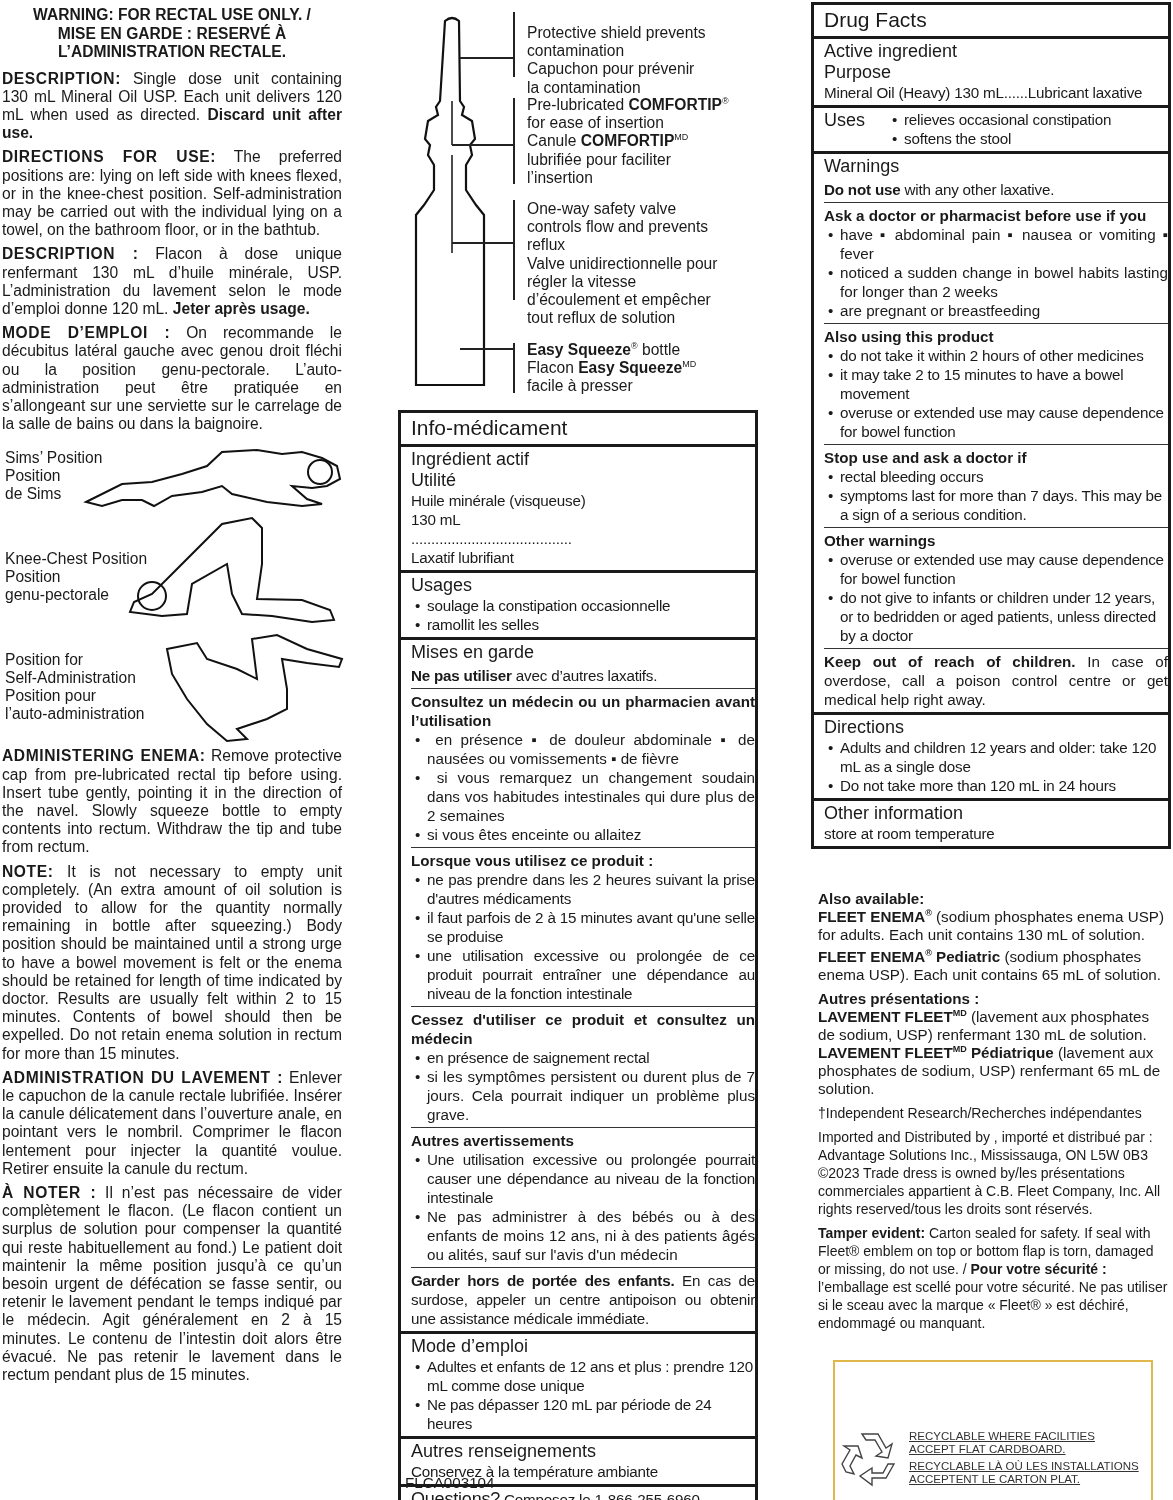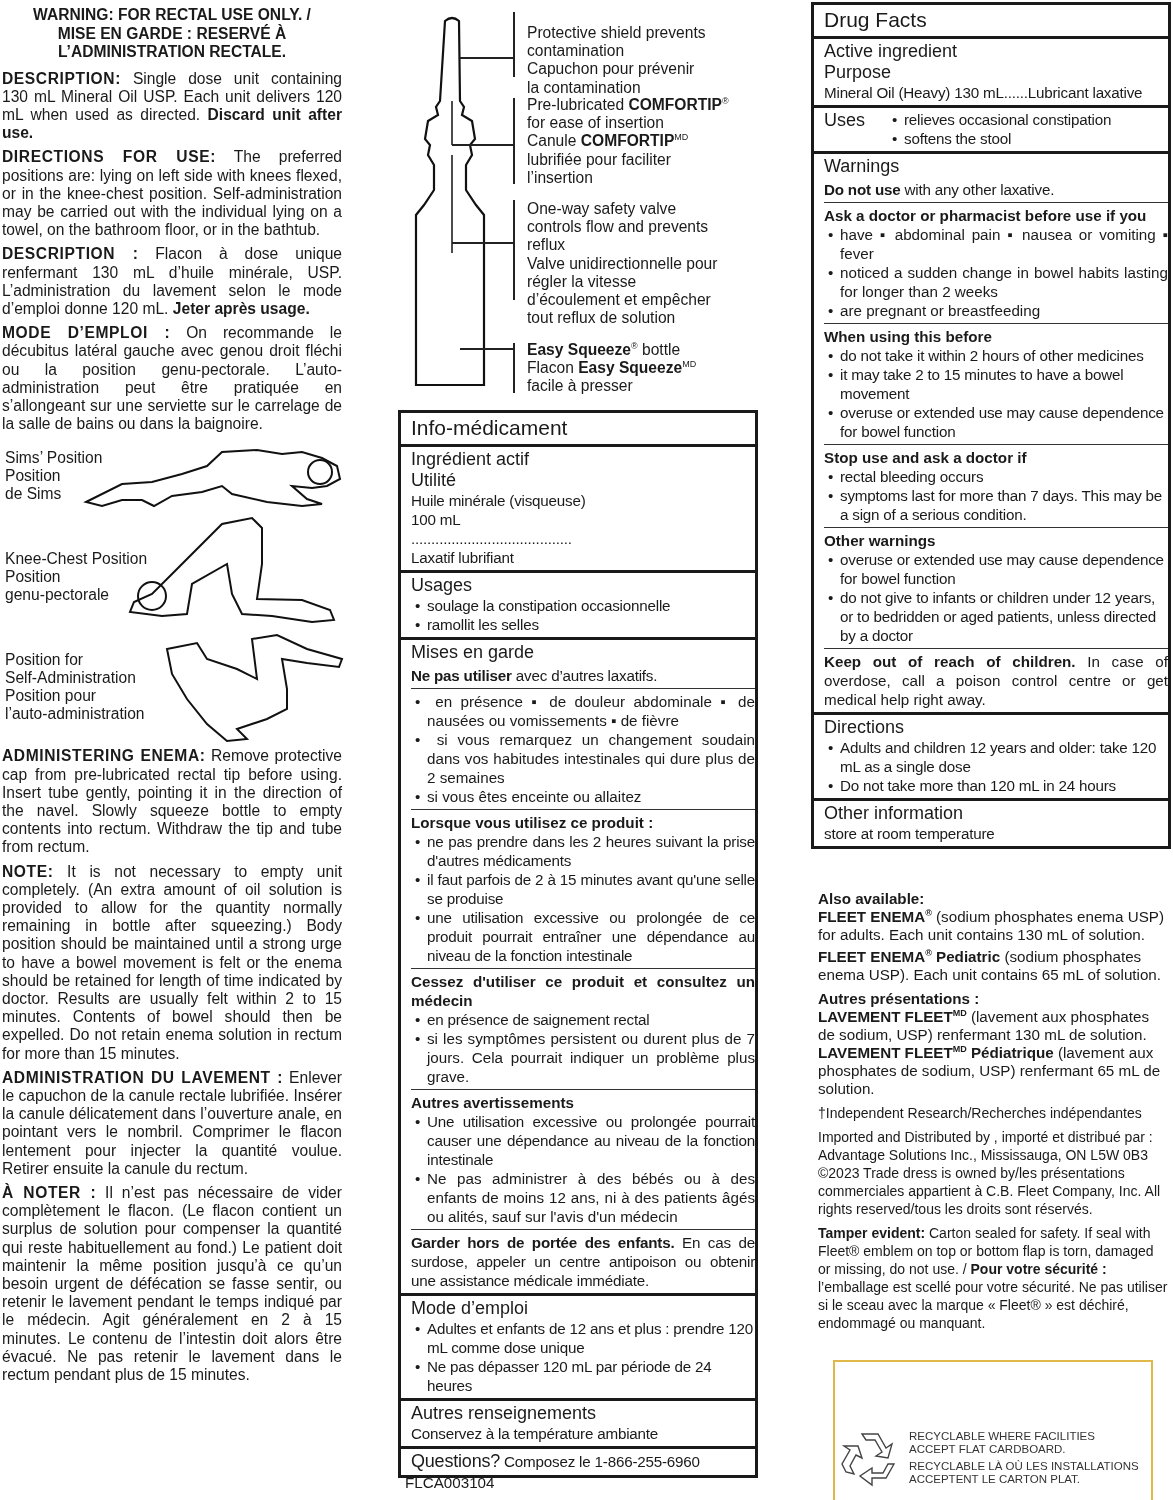--- a/index.html
+++ b/index.html
@@ -37,21 +37,21 @@
 
   .fr-box { left: 398px; top: 410px; width: 360px; }
   .en-box { left: 811px; top: 2px; width: 360px; }
 
   .right-info { left: 818px; top: 890px; width: 350px; font-size: 15.2px; line-height: 18px; }
   .right-info p { margin: 0 0 6px 0; }
   .small { font-size: 14px; line-height: 18px; }
 
   .recycle-frame { left: 833px; top: 1360px; width: 320px; height: 140px; border: 2px solid #e0b84a; border-bottom: none; box-sizing: border-box; }
   .recycle-text { left: 909px; top: 1430px; font-size: 11.5px; line-height: 12.5px; width: 240px; color: #333; }
-  .recycle-text p { margin: 0 8px 5px 0; }
+  .recycle-text p { margin: 0 8px 5px 0; text-decoration: underline; }
   sup { font-size: 9px; vertical-align: super; line-height: 0; }
 </style>
 </head>
 <body>
 
 <div class="abs left">
   <div class="warn">
     <div>WARNING: FOR RECTAL USE ONLY. /</div>
     <div>MISE EN GARDE : RESERVÉ À</div>
     <div>L’ADMINISTRATION RECTALE.</div>
@@ -150,34 +150,35 @@
   <div class="sec">
     <div class="title">Info-médicament</div>
   </div>
   <div class="sec">
     <div class="row">
         <span class="hdr">Ingrédient actif</span>
         <span class="hdr-bold" style="font-weight:normal">Utilité</span>
       </div>
     <div class="txt narrow">Huile minérale (visqueuse)</div>
     <div class="txt narrow row" style="white-space:nowrap;overflow:hidden">
-        <span>100 mL</span>
+        <span>130 mL</span>
         <span style="flex:1;overflow:hidden"> ........................................ </span>
         <span>Laxatif lubrifiant</span>
       </div>
   </div>
   <div class="sec">
     <div class="hdr">Usages</div>
     <div class="txt bl narrow">soulage la constipation occasionnelle</div>
     <div class="txt bl narrow">ramollit les selles</div>
   </div>
   <div class="sec">
     <div class="hdr" style="margin-bottom:3px">Mises en garde</div>
     <div class="txt narrow"><b>Ne pas utiliser</b><span> avec d’autres laxatifs.</span></div>
     <div class="rule"></div>
+    <div class="sub" style="text-align:justify">Consultez un médecin ou un pharmacien avant l’utilisation</div>
     <div class="txt bl"> en présence  ▪ de douleur abdominale  ▪ de nausées ou vomissements ▪ de fièvre</div>
     <div class="txt bl"> si vous remarquez un changement soudain dans vos habitudes intestinales qui dure plus de 2 semaines</div>
     <div class="txt bl">si vous êtes enceinte ou allaitez</div>
     <div class="rule"></div>
     <div class="sub">Lorsque vous utilisez ce produit :</div>
     <div class="txt bl narrow">ne pas prendre dans les 2 heures suivant la prise d'autres médicaments</div>
     <div class="txt bl narrow">il faut parfois de 2 à 15 minutes avant qu'une selle se produise</div>
     <div class="txt bl narrow">une utilisation excessive ou prolongée de ce produit pourrait entraîner une dépendance au niveau de la fonction intestinale</div>
     <div class="rule"></div>
     <div class="sub" style="text-align:justify">Cessez d'utiliser ce produit et consultez un médecin</div>
@@ -225,21 +226,21 @@
   </div>
   <div class="sec">
     <div class="hdr" style="margin-bottom:3px">Warnings</div>
     <div class="txt narrow"><b>Do not use</b><span>  with any other laxative.</span></div>
     <div class="rule"></div>
     <div class="sub">Ask a doctor or pharmacist before use if you</div>
     <div class="txt bl">have  ▪ abdominal pain  ▪ nausea or vomiting ▪ fever</div>
     <div class="txt bl">noticed a sudden change in bowel habits lasting for longer than 2 weeks</div>
     <div class="txt bl">are pregnant or breastfeeding</div>
     <div class="rule"></div>
-    <div class="sub">When using this before</div>
+    <div class="sub">Also using this product</div>
     <div class="txt bl narrow" style="text-align:left">do not take it within 2 hours of other medicines</div>
     <div class="txt bl narrow" style="text-align:left">it may take 2 to 15 minutes to have a bowel movement</div>
     <div class="txt bl narrow" style="text-align:left">overuse or extended use may cause dependence for bowel function</div>
     <div class="rule"></div>
     <div class="sub">Stop use and ask a doctor if</div>
     <div class="txt bl narrow">rectal bleeding occurs</div>
     <div class="txt bl narrow" style="text-align:left">symptoms last for more than 7 days. This may be a sign of a serious condition.</div>
     <div class="rule"></div>
     <div class="sub">Other warnings</div>
     <div class="txt bl narrow" style="text-align:left">overuse or extended use may cause dependence for bowel function</div>

